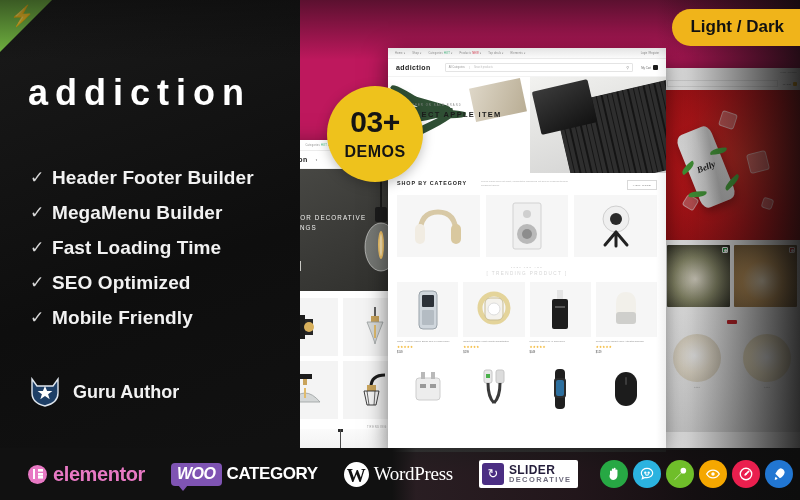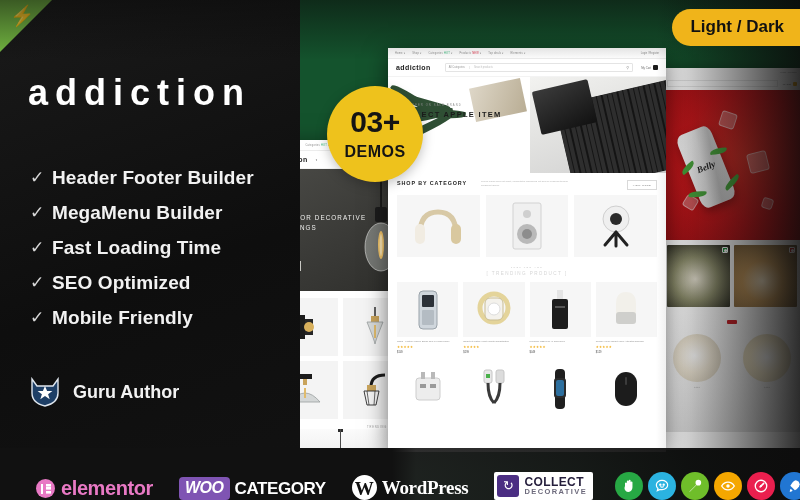--- a/index.html
+++ b/index.html
@@ -5,21 +5,21 @@
   * { box-sizing: border-box; margin: 0; padding: 0; }
   html, body {
     width: 800px; height: 500px;
     overflow: hidden;
     background: #0d0d0d;
     font-family: "Liberation Sans", sans-serif;
   }
   #stage {
     position: relative;
     width: 800px; height: 500px;
-    background: #14532d;
+    background: #be185d;
     overflow: hidden;
   }
 
   
   .left-panel {
     position: absolute; left: 0; top: 0;
     width: 300px; height: 500px;
     background: linear-gradient(160deg,#1a1a1a 0%, #0e0e0e 55%, #121212 100%);
     z-index: 30;
   }
@@ -64,29 +64,28 @@
     display: flex; align-items: center; gap: 11px;
     z-index: 41;
   }
   .guru-mark { width: 34px; height: 30px; display:block; }
   .guru-label { font-size: 18px; font-weight: 700; color: #f2f2f2; }
 
   
   .bottom-bar {
     position: absolute; left: 0; bottom: 0;
     width: 800px; height: 52px;
-    display: flex; align-items: flex-end;
+    display: flex; align-items: center;
     z-index: 60;
     background: linear-gradient(90deg,
         #111 0%, #111 49%,
         rgba(30,30,30,.93) 52%,
         rgba(22,22,22,.93) 72%,
         rgba(15,15,15,.96) 86%,
         #0d0d0d 100%);
-    padding-left: 8px;
   }
   .logo-elementor {
     display: flex; align-items: center; gap: 6px;
     margin-left: 28px;
   }
   .el-badge {
     width: 19px; height: 19px; border-radius: 50%;
     background: #e879c4; position: relative;
   }
   .el-badge::before{
@@ -119,21 +118,21 @@
 
   .logo-wp { display:flex; align-items:center; margin-left:26px; }
   .wp-mark {
     width:25px; height:25px; border-radius:50%;
     background:#fff; color:#111;
     font-family:"Liberation Serif", serif; font-weight:700;
     font-size:19px; line-height:24px; text-align:center;
     border:2px solid #fff;
   }
   .wp-word {
-    color:#fff; font-size:19px; font-weight:700; margin-left:5px;
+    color:#fff; font-size:19px; font-weight:400; margin-left:5px;
     font-family:"Liberation Serif", serif; letter-spacing:-.3px;
   }
 
   .logo-slider {
     margin-left:26px; display:flex; align-items:center;
     background:#fff; border-radius:2px; padding:3px 6px 3px 3px;
   }
   .sr-icon {
     width:22px;height:22px;border-radius:3px;background:#4b2e83;
     color:#fff;font-size:13px;line-height:22px;text-align:center;
@@ -725,21 +724,21 @@
     </div>
 
     <div class="logo-wp">
       <span class="wp-mark">W</span>
       <span class="wp-word">WordPress</span>
     </div>
 
     <div class="logo-slider">
       <span class="sr-icon">↻</span>
       <span class="sr-text">
-        <span class="sr-top" style="display:block">COLLECT</span>
+        <span class="sr-top" style="display:block">SLIDER</span>
         <span class="sr-bot" style="display:block">DECORATIVE</span>
       </span>
     </div>
 
     <div class="plug-row">
       <span class="plug" style="background:#27a844">
         <svg viewBox="0 0 24 24" fill="#fff">
             <path d="M6 12V8a1.4 1.4 0 0 1 2.8 0v3V5a1.4 1.4 0 0 1 2.8 0v6V4.2a1.4 1.4 0 0 1 2.8 0V11V6.5a1.4 1.4 0 0 1 2.8 0V14c0 4-2.4 7-6 7s-6-2.6-6-6z"></path>
           </svg>
       </span>

